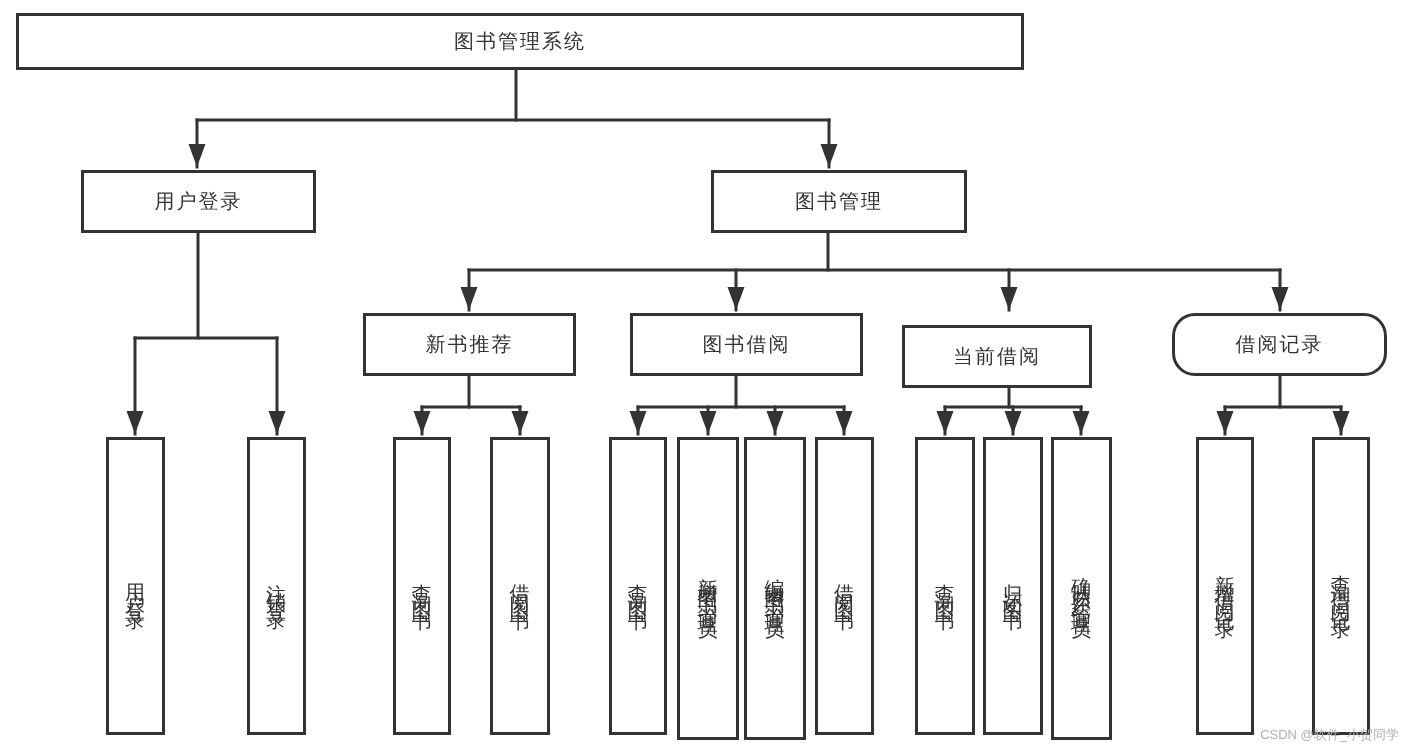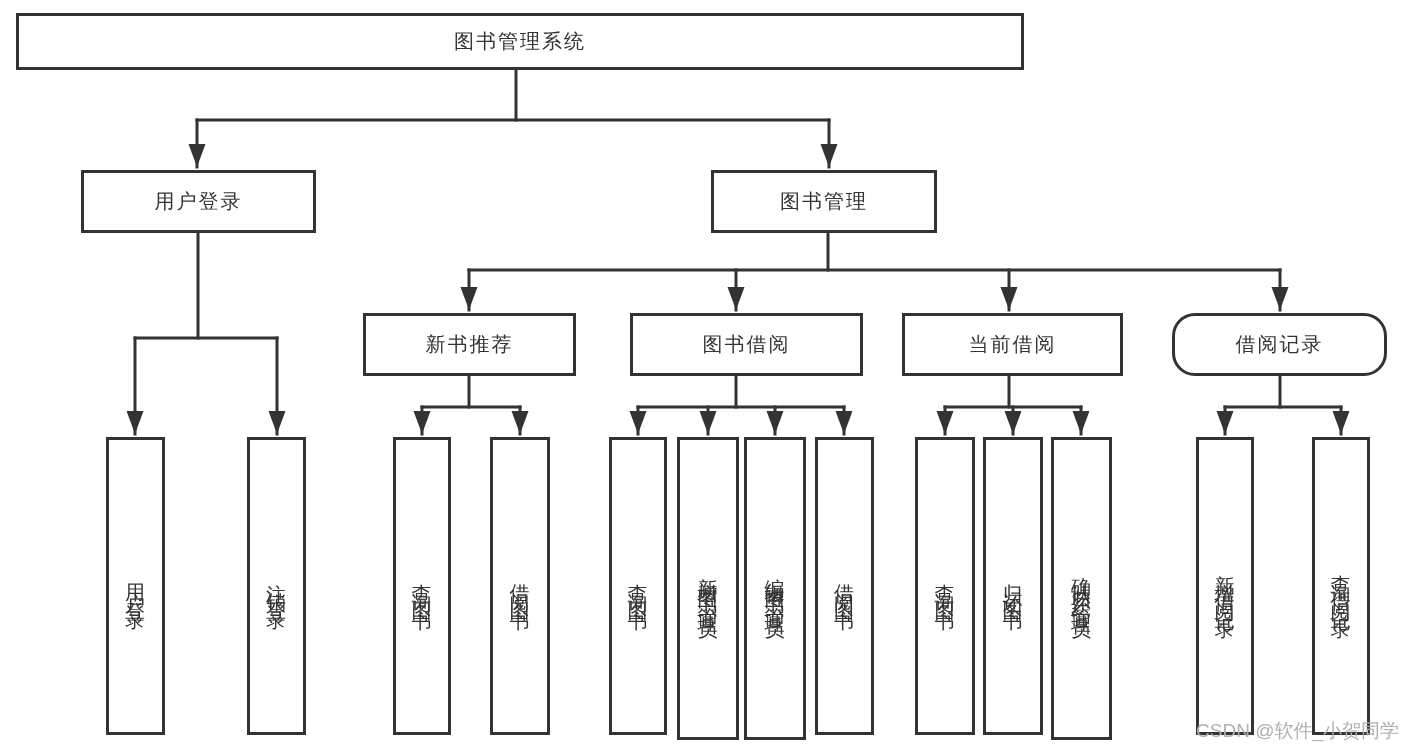--- a/index.html
+++ b/index.html
@@ -36,21 +36,21 @@
     text-orientation:mixed;
     font-size:20px;
     letter-spacing:9px;
     line-height:1;
     white-space:nowrap;
   }
   .vbox.tight span{letter-spacing:6px;}
   .watermark{
     position:absolute;
     right:6px;bottom:3px;
-    font-size:19px;
+    font-size:13px;
     color:var(--wm);
     white-space:nowrap;
     background:transparent;
   }
 </style>
 </head>
 <body>
 
 <div class="canvas">
 
@@ -104,31 +104,31 @@
     </g>
   </svg>
 
   <div class="box hbox" style="left:16px;top:13px;width:1008px;height:57px;">
     <span>图书管理系统</span>
   </div>
 
   <div class="box hbox" style="left:81px;top:170px;width:235px;height:63px;">
     <span>用户登录</span>
   </div>
-  <div class="box hbox" style="left:711px;top:170px;width:226px;height:63px;font-family:Liberation Mono, monospace;">
+  <div class="box hbox" style="left:711px;top:170px;width:256px;height:63px;font-family:Liberation Mono, monospace;">
     <span>图书管理</span>
   </div>
 
   <div class="box hbox" style="left:363px;top:313px;width:213px;height:63px;align-items:center;">
     <span>新书推荐</span>
   </div>
   <div class="box hbox" style="left:630px;top:313px;width:233px;height:63px;">
     <span>图书借阅</span>
   </div>
-  <div class="box hbox" style="left:902px;top:313px;width:221px;height:63px;">
+  <div class="box hbox" style="left:902px;top:325px;width:190px;height:63px;">
     <span>当前借阅</span>
   </div>
   <div class="box hbox" style="left:1172px;top:313px;width:215px;height:63px;border-radius:23px;">
     <span>借阅记录</span>
   </div>
 
   <div class="box vbox" style="left:106px;top:437px;width:59px;height:298px;">
     <span>用户登录</span>
   </div>
   <div class="box vbox" style="left:247px;top:437px;width:59px;height:298px;">

